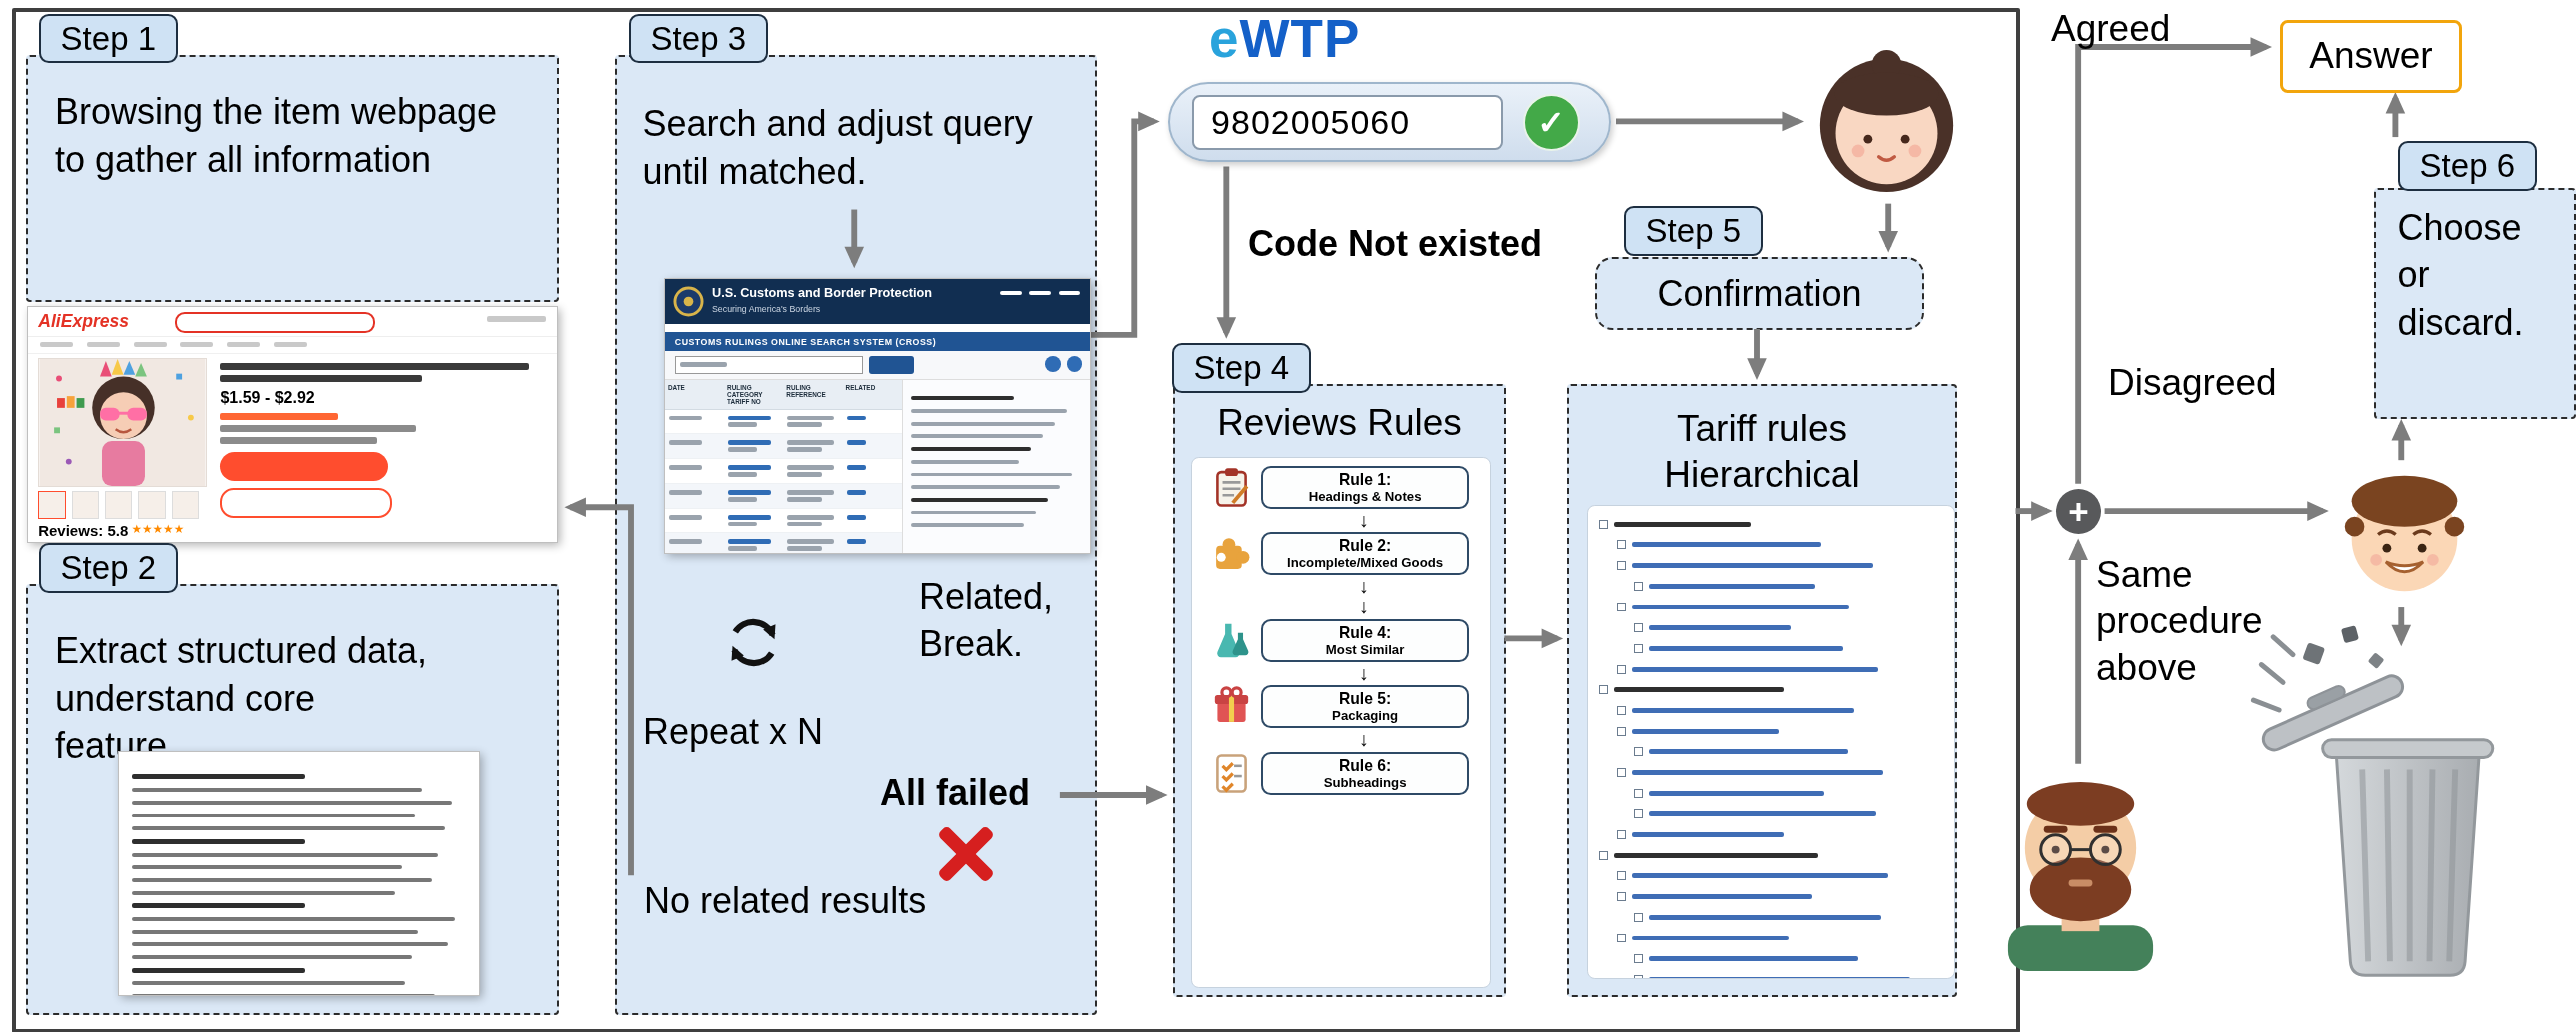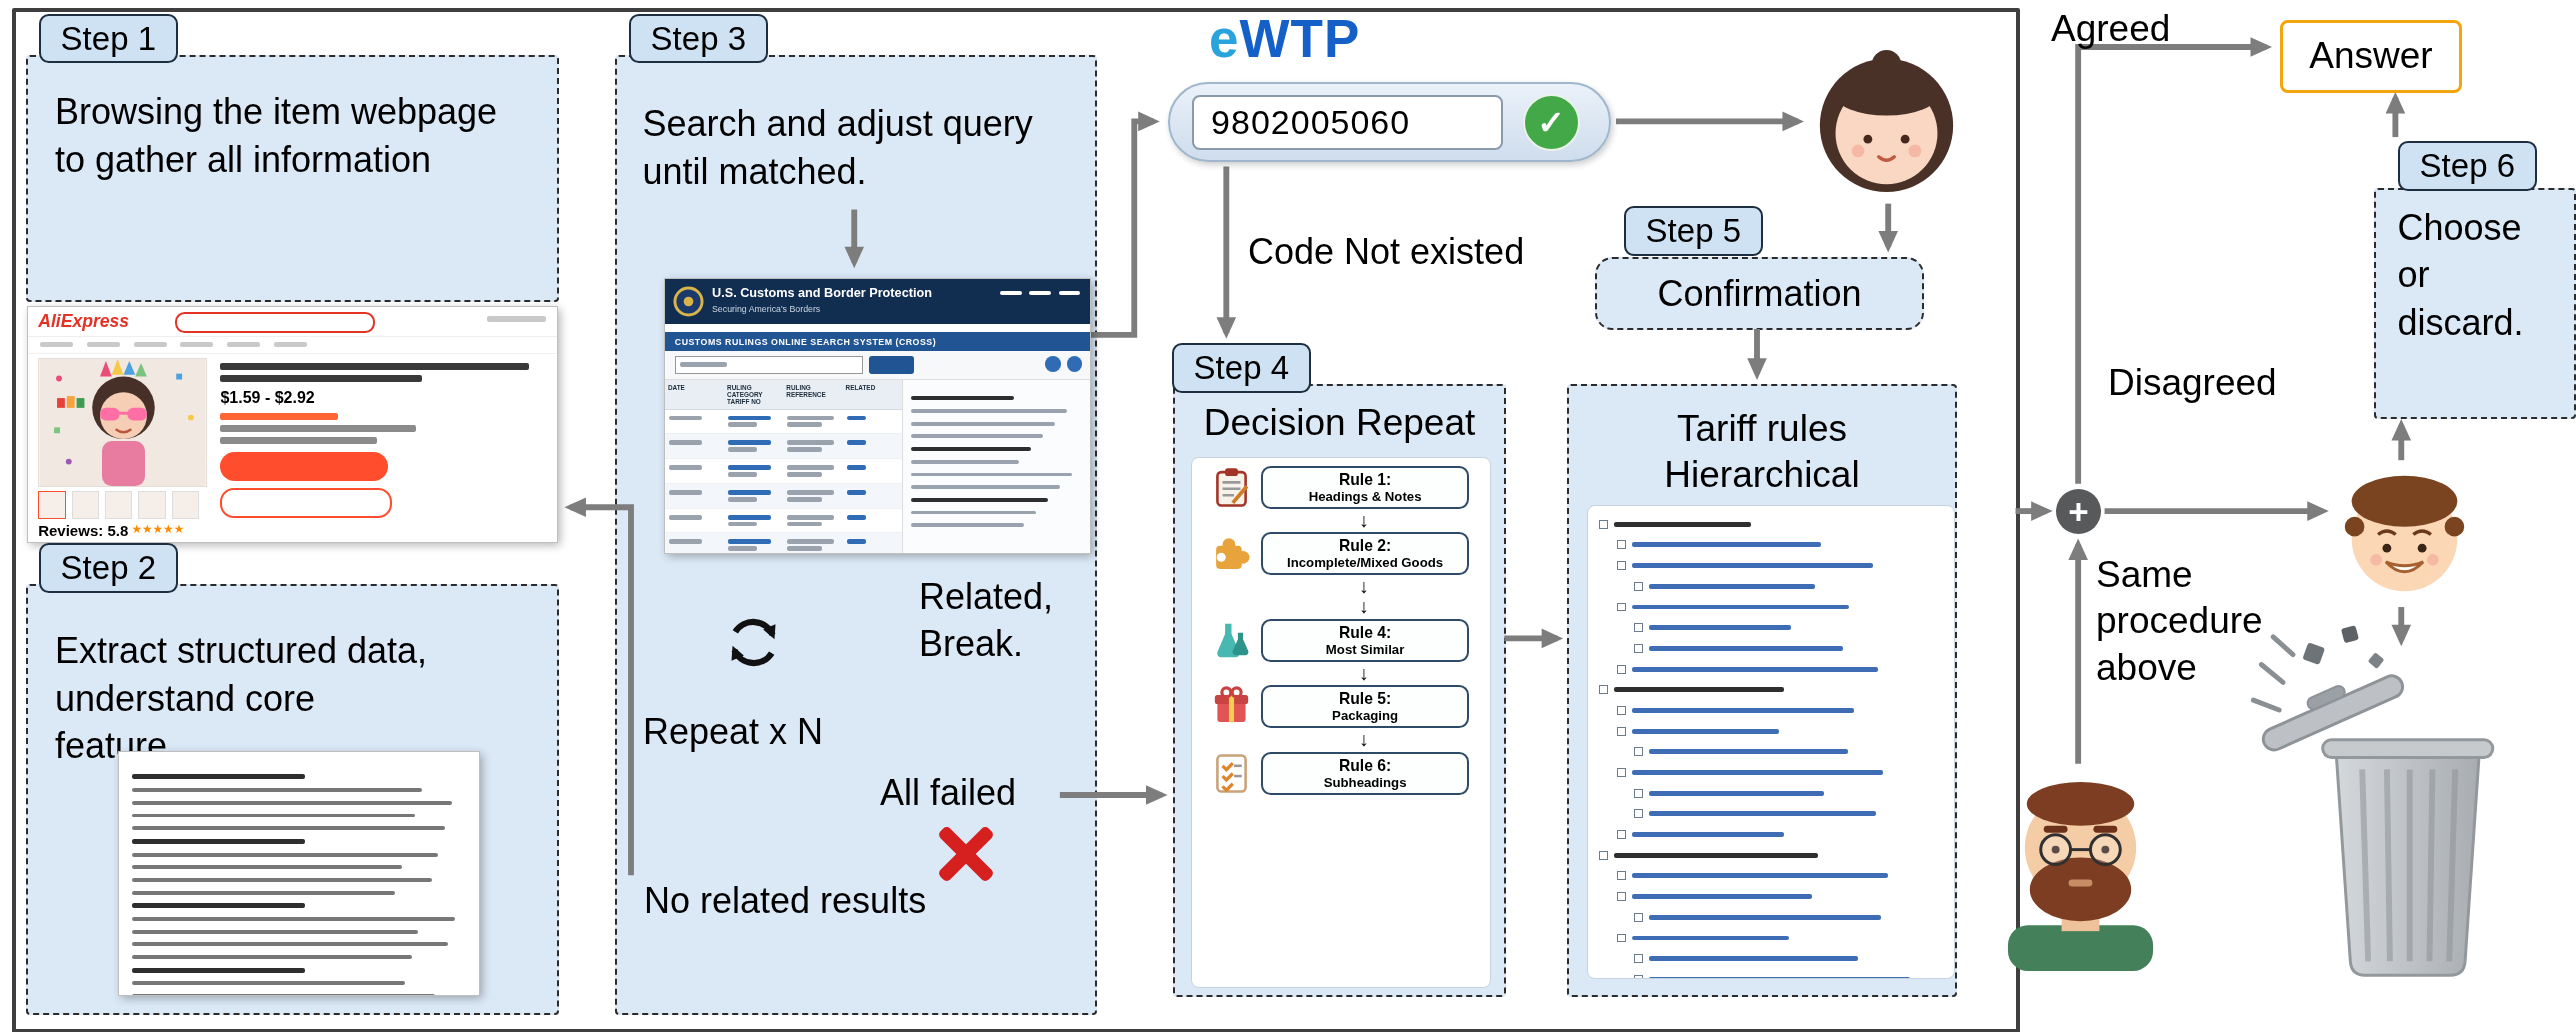--- a/index.html
+++ b/index.html
@@ -336,37 +336,37 @@
       <path d="M1,1 L15,8 L1,15 Z" fill="#111"></path>
         </marker>
       </defs>
     <path d="M16 24 A 22 22 0 0 1 55 27" fill="none" stroke="#111" stroke-width="6.5" marker-end="url(#ahb)"></path>
     <path d="M54 46 A 22 22 0 0 1 15 43" fill="none" stroke="#111" stroke-width="6.5" marker-end="url(#ahb)"></path>
   </svg>
 </div>
 <div class="lbl" style="left:643px;top:709px;">Repeat x N</div>
 <div class="lbl" style="left:919px;top:574px;">Related,</div>
 <div class="lbl" style="left:919px;top:621px;">Break.</div>
-<div class="lbl" style="left:880px;top:770px;">All failed</div>
+<div class="lbl" style="left:880px;top:770px;font-weight:bold;">All failed</div>
 <div class="abs" style="left:929px;top:817px;z-index:26;">
   <svg viewBox="0 0 76 76" width="74" height="74">
     <rect x="31" y="3" width="14" height="70" rx="5" fill="#d61f1f" transform="rotate(45 38 38)"></rect>
     <rect x="31" y="3" width="14" height="70" rx="5" fill="#d61f1f" transform="rotate(-45 38 38)"></rect>
   </svg>
 </div>
 <div class="lbl" style="left:644px;top:878px;">No related results</div>
 
 <div class="ewtp-logo">
   <span style="color:#29a3dc;">e</span><span style="color:#1460c8;">WTP</span>
 </div>
 <div class="pill">
   <span class="pill-input">9802005060</span>
   <span class="pill-check">✓</span>
 </div>
-<div class="lbl" style="left:1248px;top:229px;">Code Not existed</div>
+<div class="lbl" style="left:1248px;top:221px;font-weight:bold;">Code Not existed</div>
 
 <div class="face" style="left:1812px;top:47px;">
   <svg viewBox="0 0 152 152" width="149" height="149">
     <circle cx="76" cy="80" r="68" fill="#4a3128"></circle>
     <circle cx="76" cy="18" r="15" fill="#4a3128"></circle>
     <circle cx="76" cy="88" r="52" fill="#f9d7c2"></circle>
     <ellipse cx="76" cy="48" rx="53" ry="22" fill="#4a3128"></ellipse>
     <circle cx="57" cy="94" r="4.5" fill="#46281c"></circle>
       <circle cx="95" cy="94" r="4.5" fill="#46281c"></circle>
     <circle cx="47" cy="106" r="6.5" fill="#f4b3a0" opacity=".85"></circle>
@@ -375,21 +375,21 @@
   </svg>
 </div>
 
 <div class="tab" style="left:1624px;top:206px;">Step 5</div>
 <div class="dbox" style="left:1595px;top:257px;width:325px;height:69px;border-radius:17.6px;display:flex;align-items:center;justify-content:center;">
   <span class="lbl" style="position:static;">Confirmation</span>
 </div>
 
 <div class="tab" style="left:1172px;top:343px;">Step 4</div>
 <div class="dbox" style="left:1173px;top:384px;width:329px;height:609px;">
-  <div style="position:absolute;left:0;top:15.7px;width:100%;text-align:center;font-size:37px;">Decision Repeat</div>
+  <div style="position:absolute;left:0;top:15.7px;width:100%;text-align:center;font-size:37px;">Reviews Rules</div>
   <div class="panel" style="left:15.7px;top:71px;width:298px;height:523px;padding-top:5.9px;">
       <div class="rule-row">
         <span class="rule-icon">
           <svg viewBox="0 0 30 32">
             <rect x="4" y="4" width="22" height="26" rx="3" fill="#f7f3ea" stroke="#a33327" stroke-width="2"></rect>
             <rect x="10" y="1" width="10" height="6" rx="2" fill="#a33327"></rect>
             <line x1="8" y1="12" x2="22" y2="12" stroke="#999" stroke-width="2"></line>
             <line x1="8" y1="17" x2="22" y2="17" stroke="#999" stroke-width="2"></line>
             <line x1="8" y1="22" x2="17" y2="22" stroke="#999" stroke-width="2"></line>
             <line x1="16" y1="28" x2="27" y2="15" stroke="#d07c28" stroke-width="3"></line>

